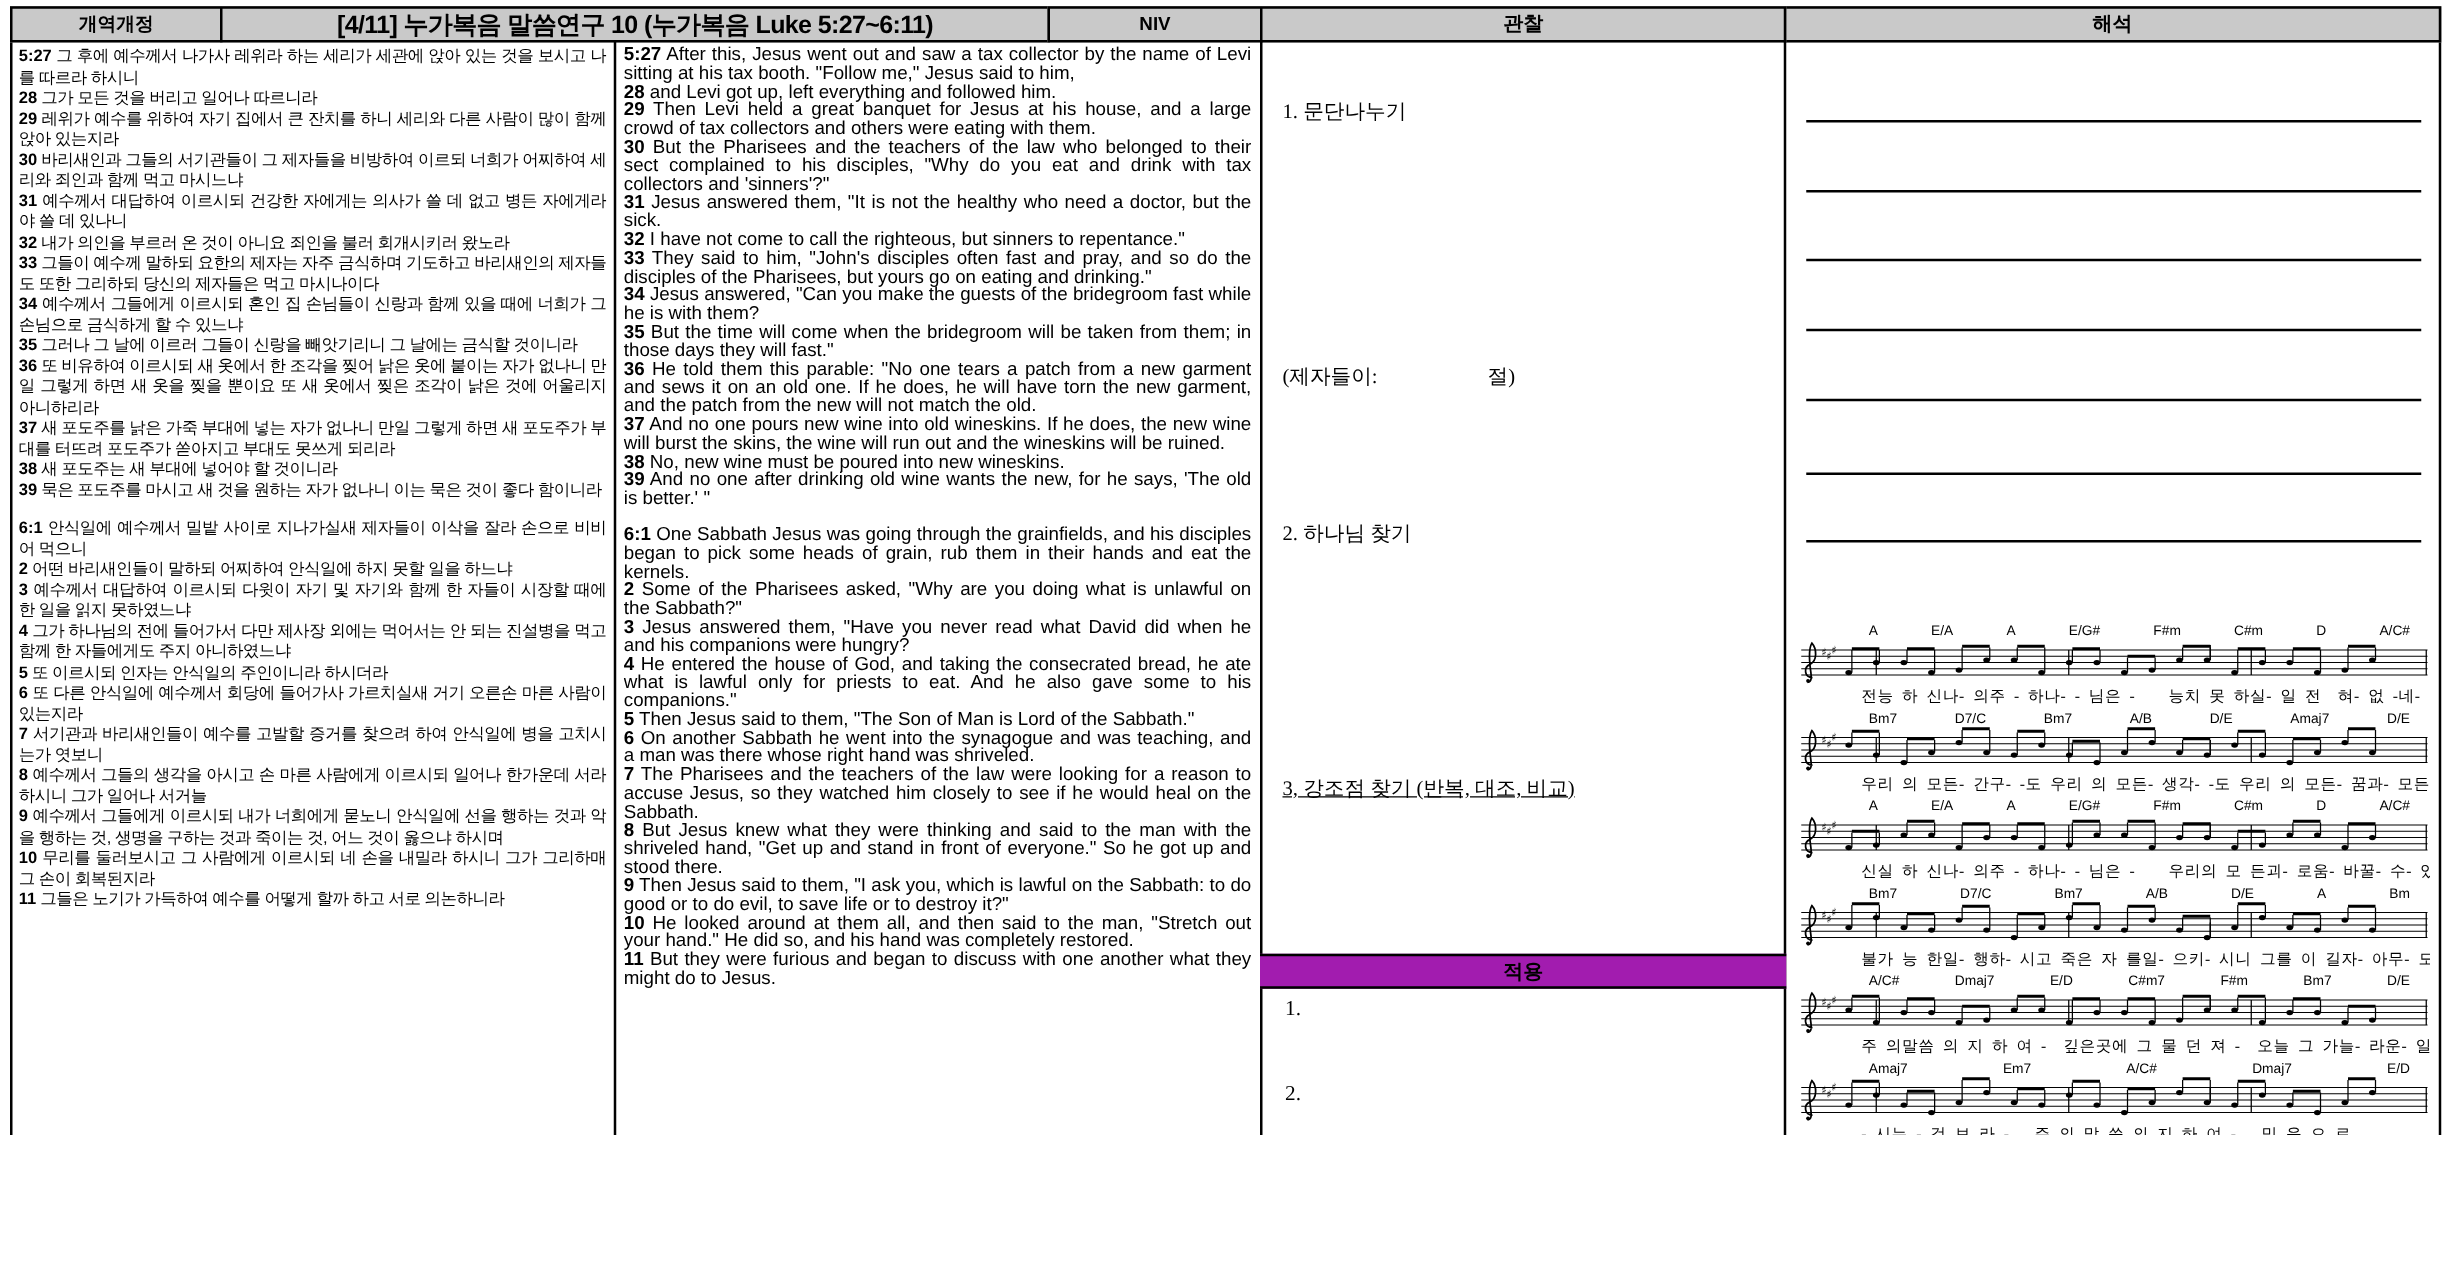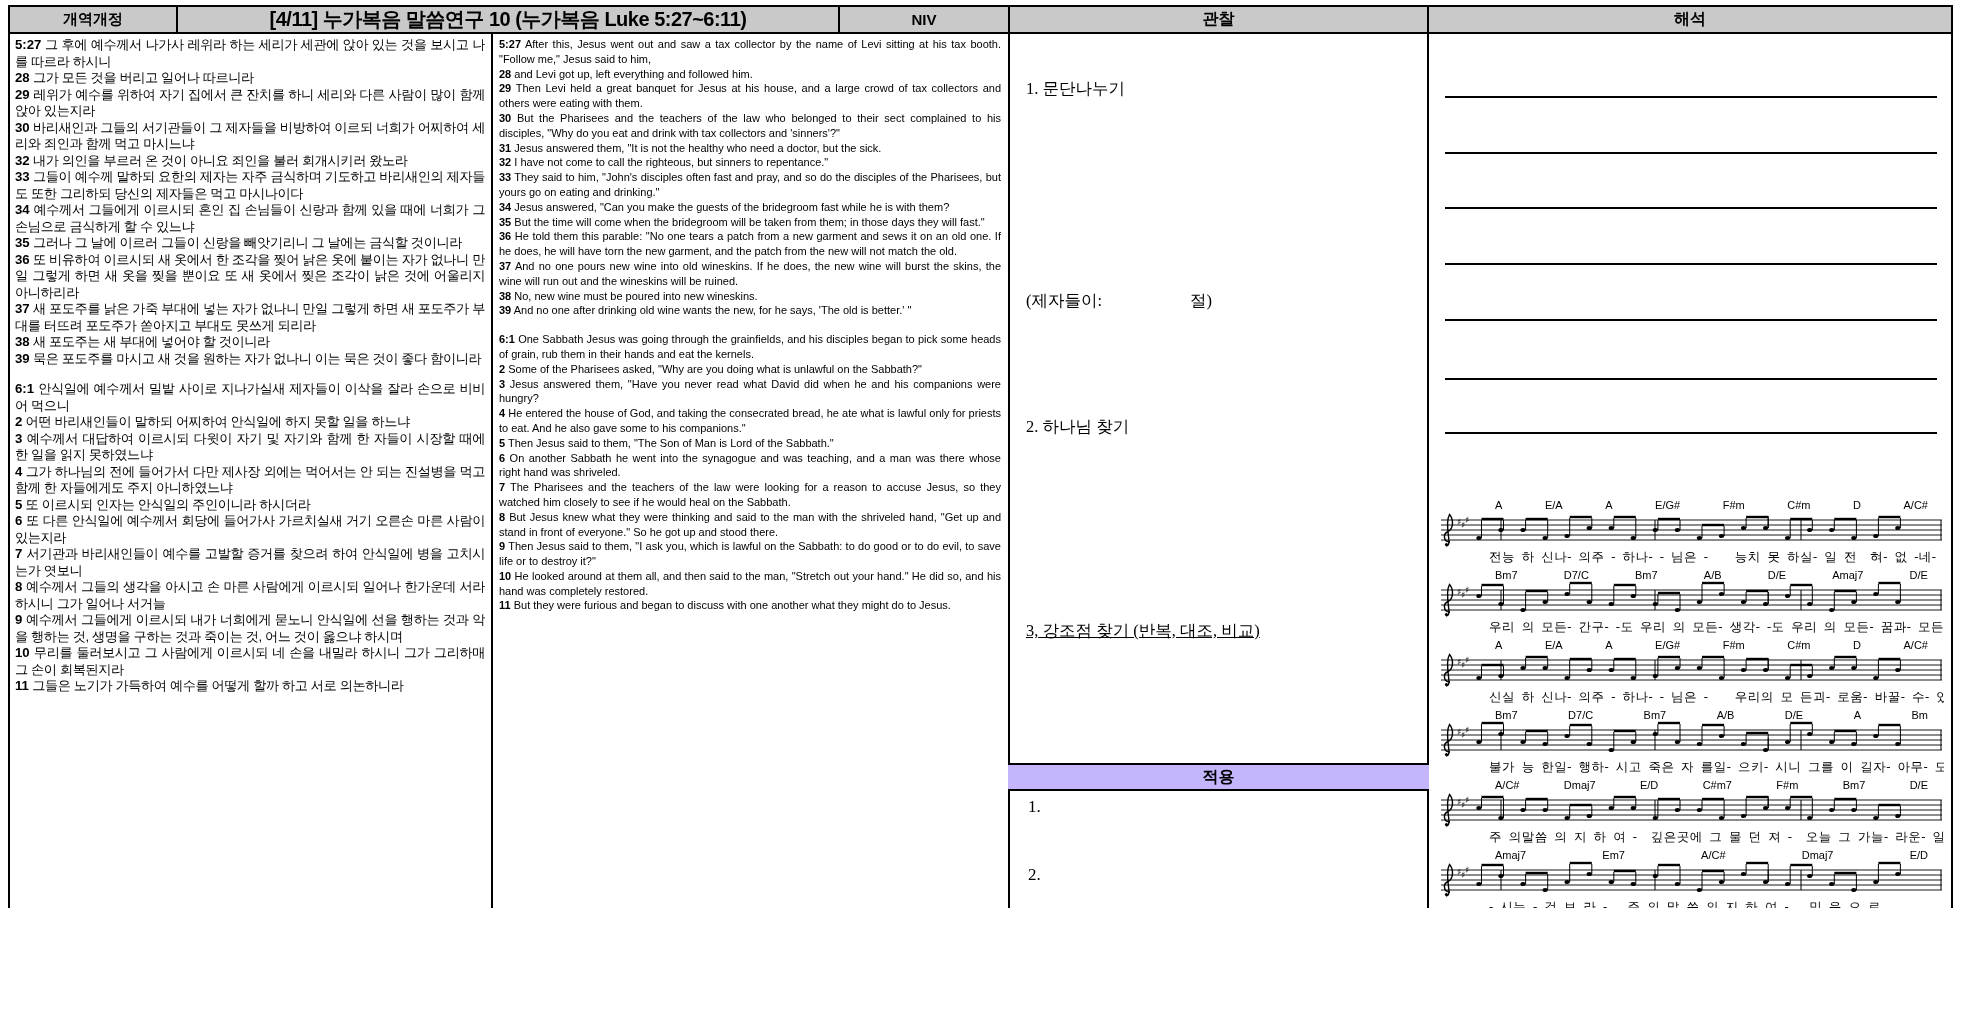--- a/index.html
+++ b/index.html
@@ -13,34 +13,34 @@
   .h-title{left:176px;width:664px;font-size:20px;letter-spacing:-0.5px;}
   .h-niv{left:838px;width:172px;font-size:15px;}
   .h-obs{left:1008px;width:421px;font-size:16px;}
   .h-int{left:1427px;width:526px;font-size:16px;}
   
   .vline{position:absolute;top:32px;height:971px;width:2px;background:#000;}
   
   .kr-text{position:absolute;left:15px;top:37px;width:470px;height:964px;overflow:hidden;
            font-size:13.2px;line-height:16.5px;text-align:justify;letter-spacing:-0.4px;}
   .en-text{position:absolute;left:499px;top:37px;width:502px;height:964px;overflow:hidden;
-           font-size:11px;line-height:14.8px;text-align:justify;}
+           font-size:15px;line-height:14.8px;text-align:justify;}
   .verse{margin:0;}
   .verse.gap{margin-top:14px;}
   .verse b{letter-spacing:0;}
   
   .obs{position:absolute;left:1010px;top:32px;width:415px;height:731px;}
   .obs-item{position:absolute;left:16px;font-family:"Liberation Serif","DejaVu Serif",serif;font-size:16.5px;white-space:pre;}
   .obs-1{top:28px;margin-top:18px;}
   .obs-key{top:258px;}
   .kv-space{display:inline-block;width:88px;}
   .obs-2{top:384px;}
   .obs-3{top:588px;text-decoration:underline;}
   
-  .app-bar{position:absolute;left:1008px;top:763px;width:421px;height:28px;background:#c4b5fd;
+  .app-bar{position:absolute;left:1008px;top:763px;width:421px;height:28px;background:#a21caf;
            border-top:2px solid #000;border-bottom:2px solid #000;box-sizing:border-box;
            display:flex;align-items:center;justify-content:center;font-weight:bold;font-size:16px;}
   .app{position:absolute;left:1010px;top:791px;width:415px;height:212px;}
   .app-item{position:absolute;left:18px;font-family:"Liberation Serif","DejaVu Serif",serif;font-size:17px;}
   
   .interp{position:absolute;left:1429px;top:32px;width:524px;height:971px;overflow:hidden;}
   .wline{position:absolute;left:16px;width:492px;height:2px;background:#000;}
   .hymn-title{position:absolute;top:406px;left:0;right:0;text-align:center;
               font-size:34px;font-weight:800;letter-spacing:-2px;}
   .sys{position:absolute;left:10px;width:505px;height:68px;}
@@ -73,20 +73,21 @@
 
   <div class="vline" style="left:491px"></div>
   <div class="vline" style="left:1008px"></div>
   <div class="vline" style="left:1427px"></div>
 
   <div class="kr-text" id="kr-col">
       <p class="verse"><b>5:27</b> 그 후에 예수께서 나가사 레위라 하는 세리가 세관에 앉아 있는 것을 보시고 나를 따르라 하시니</p>
       <p class="verse"><b>28</b> 그가 모든 것을 버리고 일어나 따르니라</p>
       <p class="verse"><b>29</b> 레위가 예수를 위하여 자기 집에서 큰 잔치를 하니 세리와 다른 사람이 많이 함께 앉아 있는지라</p>
       <p class="verse"><b>30</b> 바리새인과 그들의 서기관들이 그 제자들을 비방하여 이르되 너희가 어찌하여 세리와 죄인과 함께 먹고 마시느냐</p>
+      <p class="verse"><b>31</b> 예수께서 대답하여 이르시되 건강한 자에게는 의사가 쓸 데 없고 병든 자에게라야 쓸 데 있나니</p>
       <p class="verse"><b>32</b> 내가 의인을 부르러 온 것이 아니요 죄인을 불러 회개시키러 왔노라</p>
       <p class="verse"><b>33</b> 그들이 예수께 말하되 요한의 제자는 자주 금식하며 기도하고 바리새인의 제자들도 또한 그리하되 당신의 제자들은 먹고 마시나이다</p>
       <p class="verse"><b>34</b> 예수께서 그들에게 이르시되 혼인 집 손님들이 신랑과 함께 있을 때에 너희가 그 손님으로 금식하게 할 수 있느냐</p>
       <p class="verse"><b>35</b> 그러나 그 날에 이르러 그들이 신랑을 빼앗기리니 그 날에는 금식할 것이니라</p>
       <p class="verse"><b>36</b> 또 비유하여 이르시되 새 옷에서 한 조각을 찢어 낡은 옷에 붙이는 자가 없나니 만일 그렇게 하면 새 옷을 찢을 뿐이요 또 새 옷에서 찢은 조각이 낡은 것에 어울리지 아니하리라</p>
       <p class="verse"><b>37</b> 새 포도주를 낡은 가죽 부대에 넣는 자가 없나니 만일 그렇게 하면 새 포도주가 부대를 터뜨려 포도주가 쏟아지고 부대도 못쓰게 되리라</p>
       <p class="verse"><b>38</b> 새 포도주는 새 부대에 넣어야 할 것이니라</p>
       <p class="verse"><b>39</b> 묵은 포도주를 마시고 새 것을 원하는 자가 없나니 이는 묵은 것이 좋다 함이니라</p>
       <p class="verse gap"><b>6:1</b> 안식일에 예수께서 밀밭 사이로 지나가실새 제자들이 이삭을 잘라 손으로 비비어 먹으니</p>
       <p class="verse"><b>2</b> 어떤 바리새인들이 말하되 어찌하여 안식일에 하지 못할 일을 하느냐</p>

